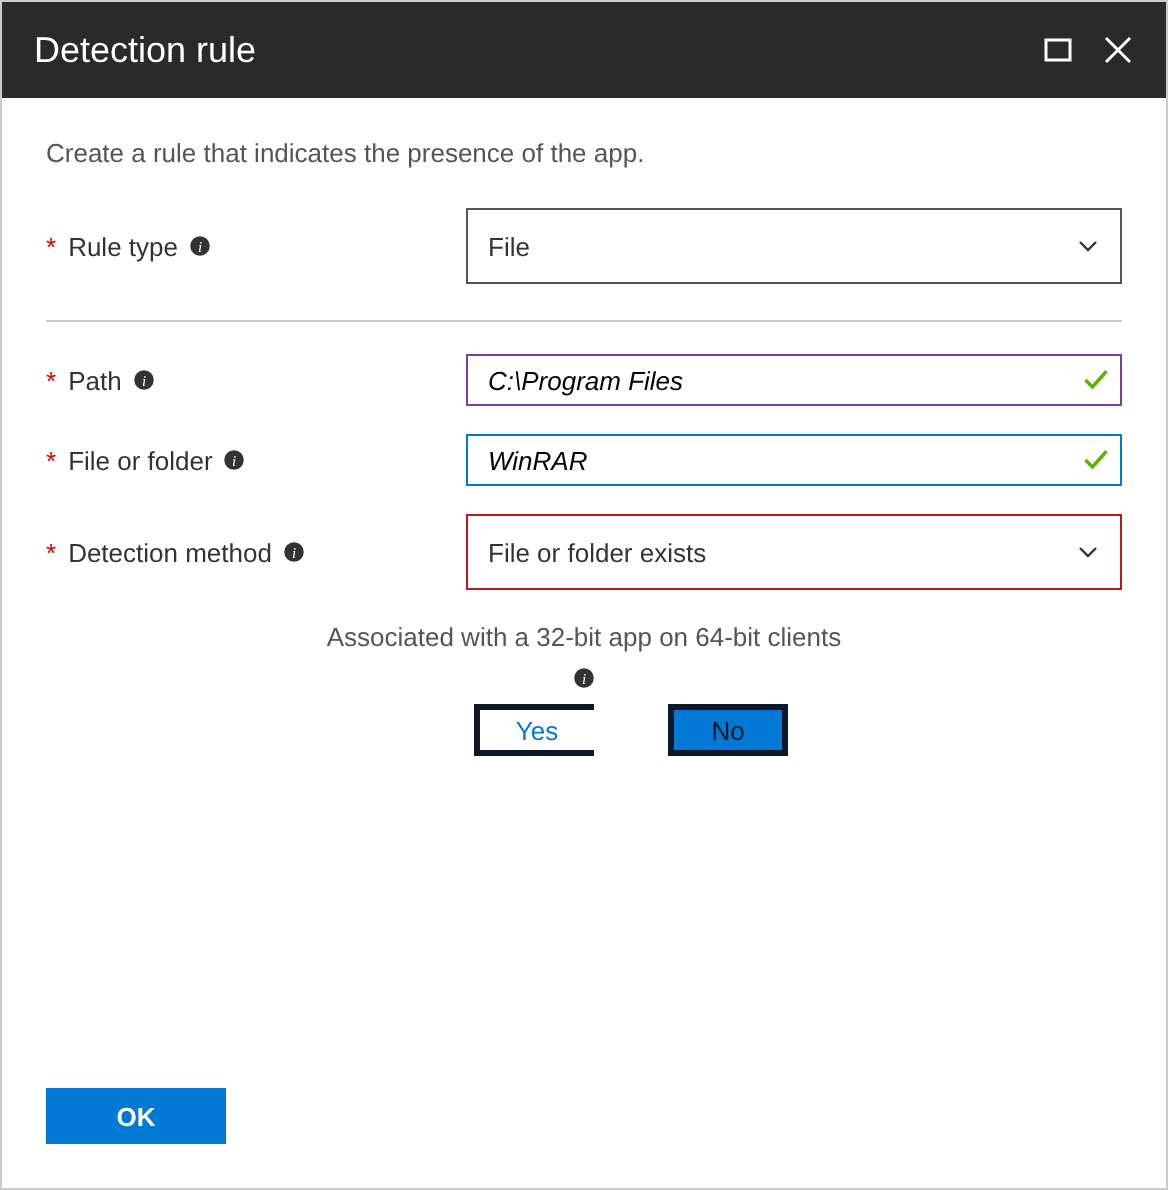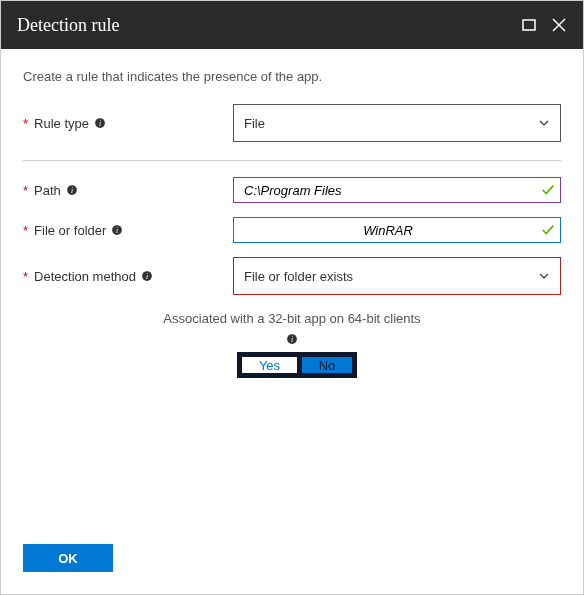--- a/index.html
+++ b/index.html
@@ -22,21 +22,20 @@
       position: relative;
     }
     .header {
       background: #2a2a2a;
       color: #fff;
       height: 48px;
       display: flex;
       align-items: center;
       padding: 0 16px;
       justify-content: space-between;
-      font-family: Liberation Serif, serif;
     }
     .header-title {
       font-size: 18px;
       font-weight: 400;
     }
     .header-icons {
       display: flex;
       align-items: center;
       gap: 14px;
     }
@@ -114,21 +113,20 @@
       height: 26px;
       border: 1px solid #7a3e9d;
       padding: 0 28px 0 10px;
       font-size: 13px;
       font-family: inherit;
       outline: none;
       font-style: italic;
     }
     .text-input.focused {
       border: 1px solid #0078d4;
-      text-align: center;
     }
     .check-icon {
       position: absolute;
       right: 6px;
       top: 50%;
       transform: translateY(-50%);
       width: 14px;
       height: 14px;
     }
     .divider {
@@ -150,21 +148,22 @@
       margin-left: 10px;
     }
     .toggle-btn {
       width: 60px;
       height: 26px;
       display: flex;
       align-items: center;
       justify-content: center;
       font-size: 13px;
       cursor: pointer;
-      border: 5px solid #0f172a;
+      border: 3px solid #0f172a;
+      margin-left: 37px;
     }
     .toggle-btn.yes {
       background: #fff;
       color: #0078d4;
       border-right: none;
     }
     .toggle-btn.no {
       background: #0078d4;
       color: #0f172a;
     }

